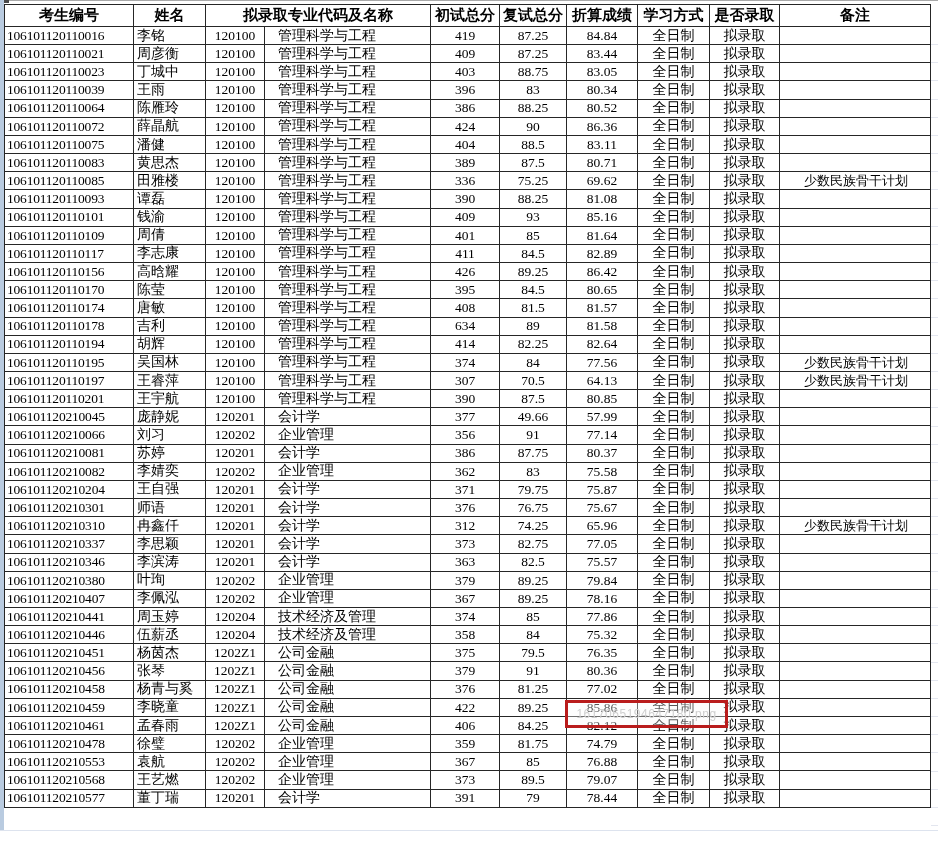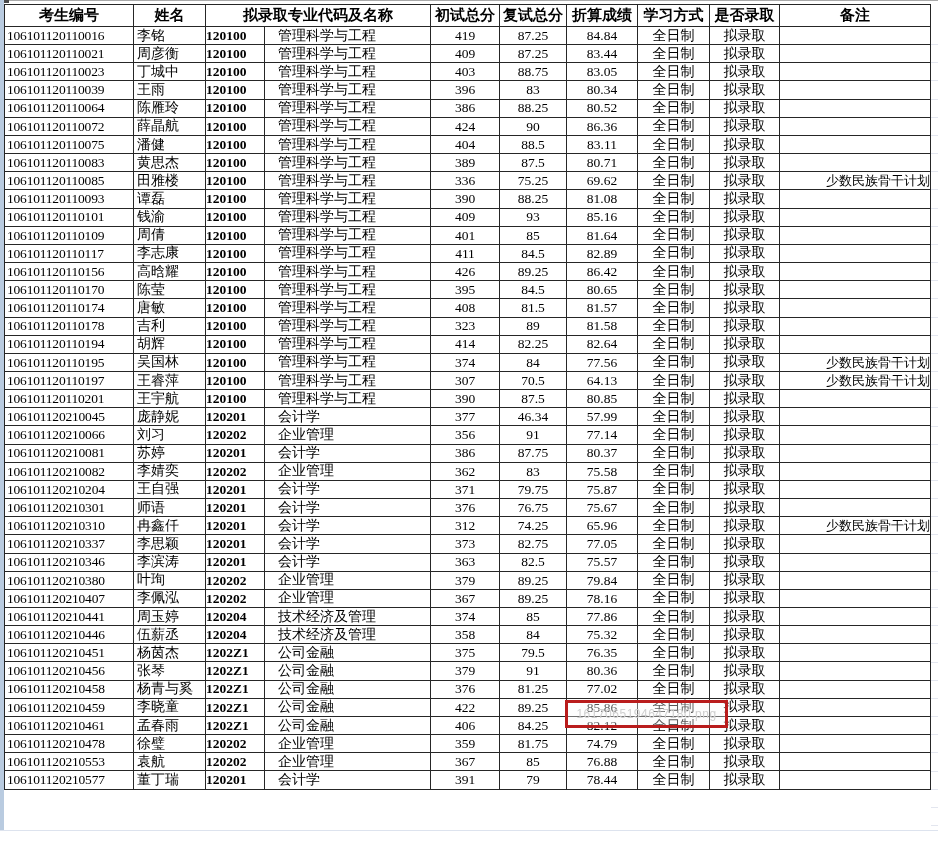--- a/index.html
+++ b/index.html
@@ -20,25 +20,25 @@
   th,td{
     border:1px solid #262626;overflow:hidden;white-space:nowrap;
     line-height:1;vertical-align:middle;padding:0;
   }
   thead tr{height:22px;padding-left:14px;}
   tbody tr{height:18.16px;}
   th{font-weight:bold;font-size:15px;text-align:center;}
   td{font-size:14px;}
   td.c-id{text-align:left;padding-left:2px;font-size:13.5px;letter-spacing:-0.2px;}
   td.c-name{text-align:left;padding-left:3px;}
-  td.c-code{font-size:13.5px;font-weight:bold;}
+  td.c-code{text-align:center;font-size:13.5px;}
   td.c-major{text-align:left;padding-left:13px;}
   td.c-score1,td.c-score2,td.c-score3{text-align:center;font-size:13.5px;}
   td.c-mode,td.c-admit{text-align:center;}
-  td.c-note{text-align:right;padding-left:2px;font-size:13px;}
+  td.c-note{text-align:center;padding-left:2px;font-size:13px;}
   .watermark{
     position:absolute;left:565px;top:700px;width:157px;height:22px;z-index:5;
     border:3px solid #b91c1c;background:rgba(250,250,250,0.35);
     color:#cfcfcf;font-family:"Liberation Sans","DejaVu Sans",sans-serif;font-size:12px;
     display:flex;align-items:center;justify-content:center;letter-spacing:0.5px;
   }
 </style>
 </head>
 <body>
 
@@ -266,21 +266,21 @@
           <td class="c-score3">81.57</td>
           <td class="c-mode">全日制</td>
           <td class="c-admit">拟录取</td>
           <td class="c-note"></td>
         </tr>
         <tr>
           <td class="c-id">106101120110178</td>
           <td class="c-name">吉利</td>
           <td class="c-code">120100</td>
           <td class="c-major">管理科学与工程</td>
-          <td class="c-score1">323</td>
+          <td class="c-score1">634</td>
           <td class="c-score2">89</td>
           <td class="c-score3">81.58</td>
           <td class="c-mode">全日制</td>
           <td class="c-admit">拟录取</td>
           <td class="c-note"></td>
         </tr>
         <tr>
           <td class="c-id">106101120110194</td>
           <td class="c-name">胡辉</td>
           <td class="c-code">120100</td>
@@ -327,21 +327,21 @@
           <td class="c-mode">全日制</td>
           <td class="c-admit">拟录取</td>
           <td class="c-note"></td>
         </tr>
         <tr>
           <td class="c-id">106101120210045</td>
           <td class="c-name">庞静妮</td>
           <td class="c-code">120201</td>
           <td class="c-major">会计学</td>
           <td class="c-score1">377</td>
-          <td class="c-score2">46.34</td>
+          <td class="c-score2">49.66</td>
           <td class="c-score3">57.99</td>
           <td class="c-mode">全日制</td>
           <td class="c-admit">拟录取</td>
           <td class="c-note"></td>
         </tr>
         <tr>
           <td class="c-id">106101120210066</td>
           <td class="c-name">刘习</td>
           <td class="c-code">120202</td>
           <td class="c-major">企业管理</td>
@@ -562,20 +562,32 @@
           <td class="c-code">120202</td>
           <td class="c-major">企业管理</td>
           <td class="c-score1">367</td>
           <td class="c-score2">85</td>
           <td class="c-score3">76.88</td>
           <td class="c-mode">全日制</td>
           <td class="c-admit">拟录取</td>
           <td class="c-note"></td>
         </tr>
         <tr>
+          <td class="c-id">106101120210568</td>
+          <td class="c-name">王艺燃</td>
+          <td class="c-code">120202</td>
+          <td class="c-major">企业管理</td>
+          <td class="c-score1">373</td>
+          <td class="c-score2">89.5</td>
+          <td class="c-score3">79.07</td>
+          <td class="c-mode">全日制</td>
+          <td class="c-admit">拟录取</td>
+          <td class="c-note"></td>
+        </tr>
+        <tr>
           <td class="c-id">106101120210577</td>
           <td class="c-name">董丁瑞</td>
           <td class="c-code">120201</td>
           <td class="c-major">会计学</td>
           <td class="c-score1">391</td>
           <td class="c-score2">79</td>
           <td class="c-score3">78.44</td>
           <td class="c-mode">全日制</td>
           <td class="c-admit">拟录取</td>
           <td class="c-note"></td>

